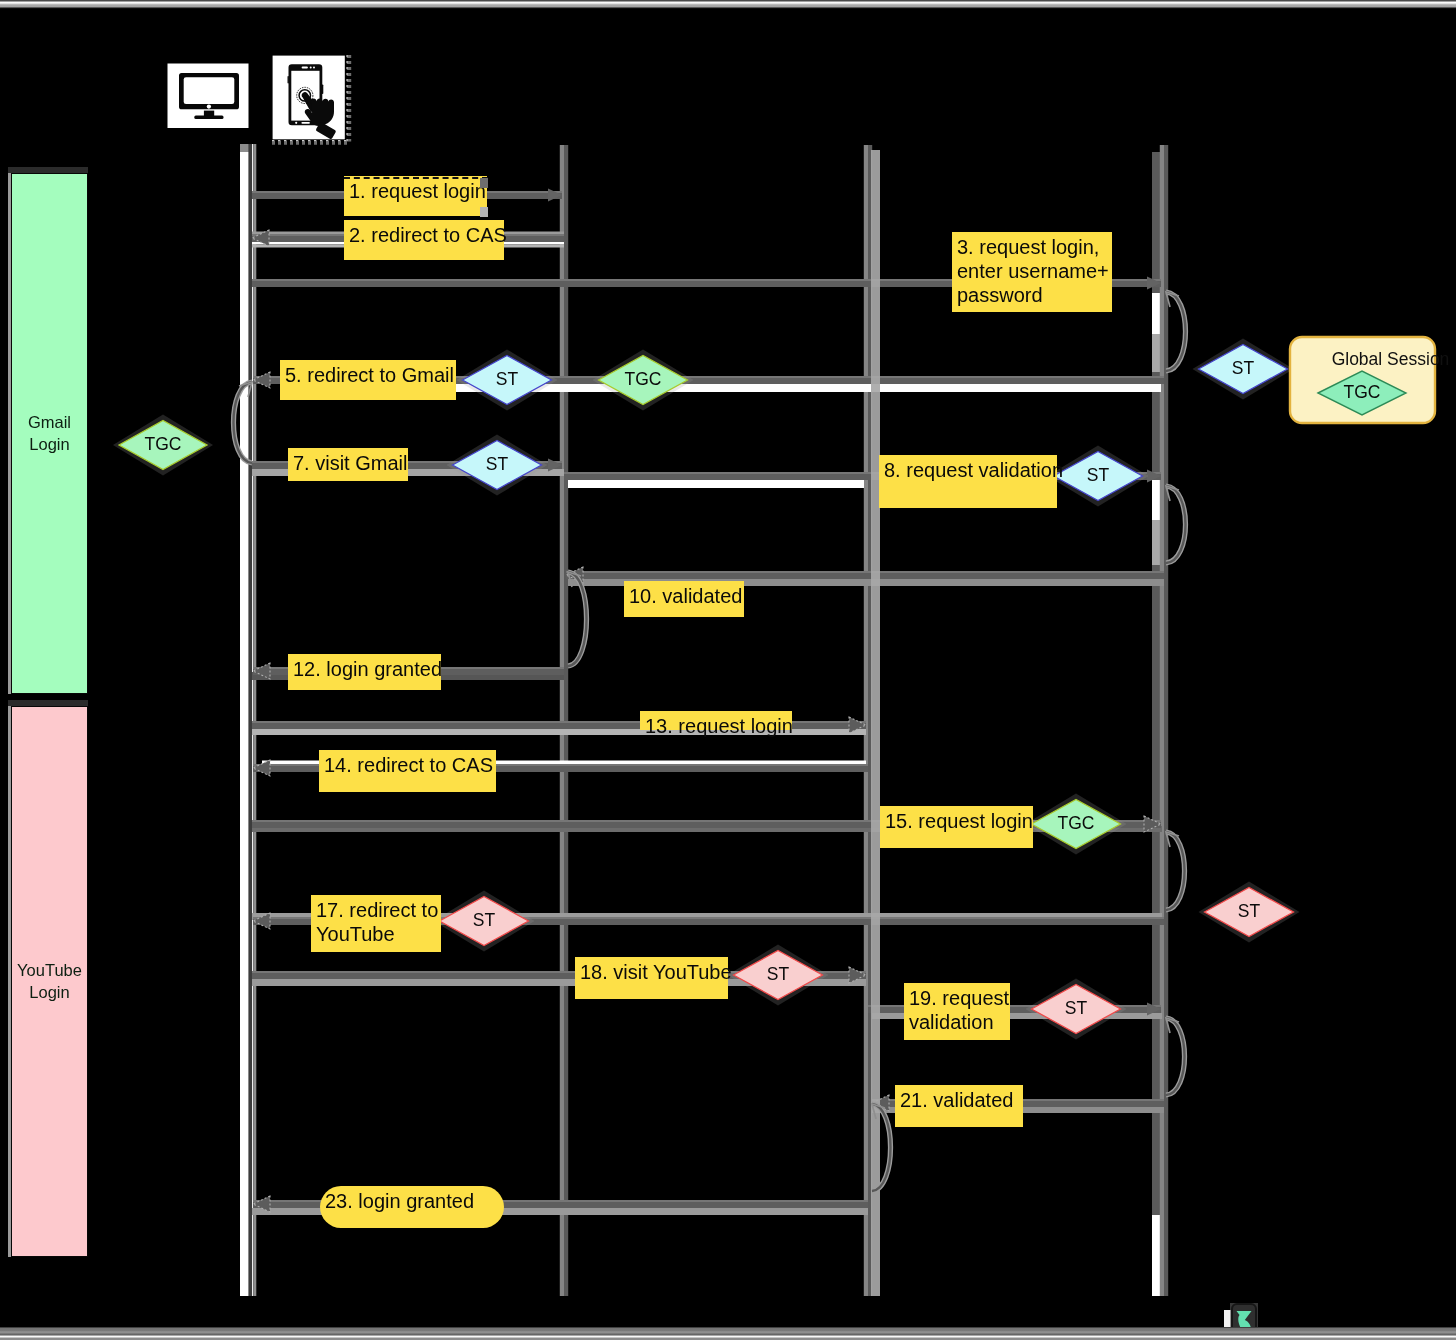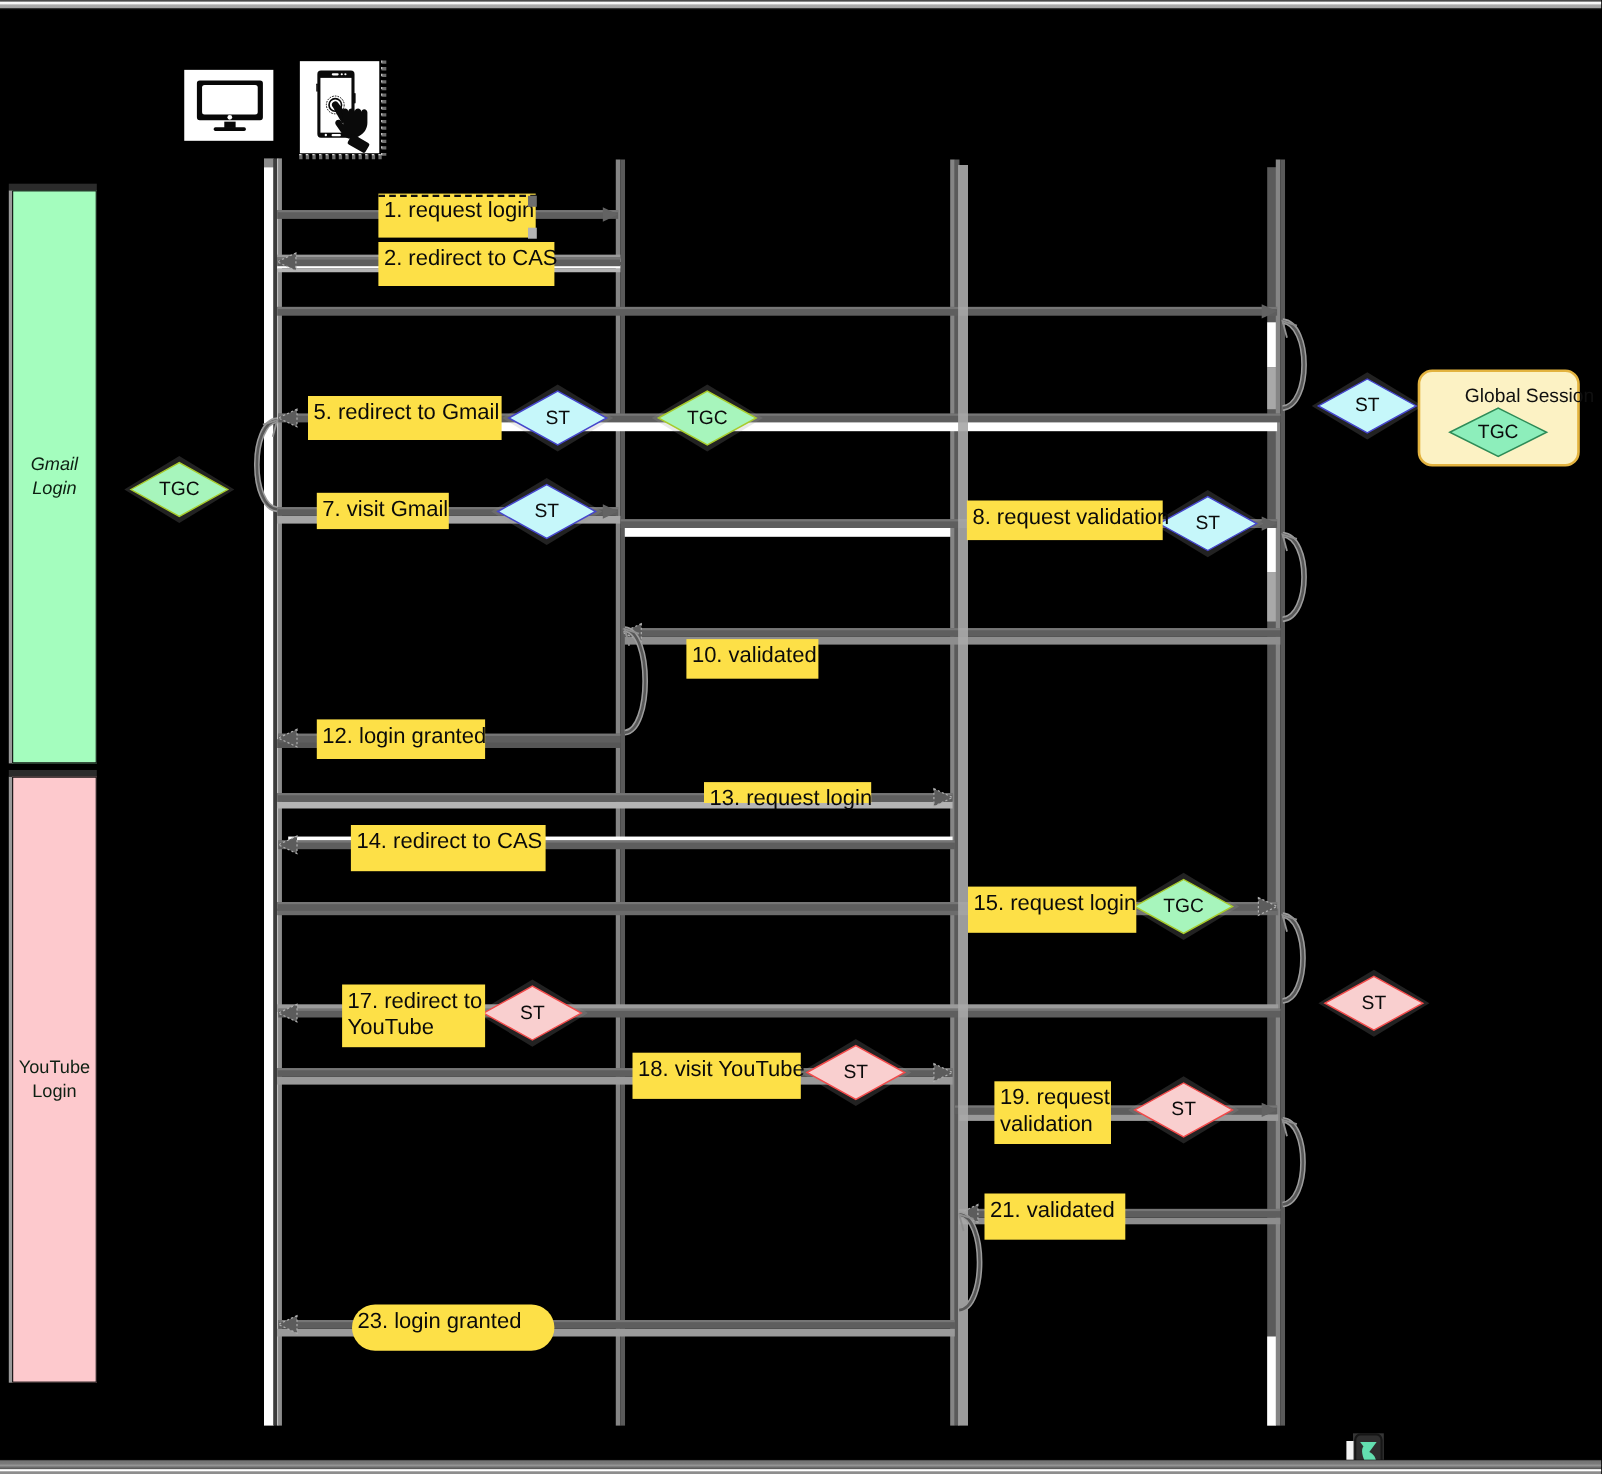--- a/index.html
+++ b/index.html
@@ -283,35 +283,38 @@
             l 0 9.4 c 0 5.4 -3.2 10.2 -8.1 12.3 l -3.3 1.4
             c -4.1 1.7 -8.8 0.3 -11.3 -3.3 l -6.0 -8.7
             c -0.9 -1.3 -0.6 -3.1 0.7 -4.0 c 1.3 -0.9 3.1 -0.6 4.0 0.7
             l 2.1 3.0 z" fill="#0a0a0a"></path>
    <path d="M322.0 122.5 l 12.8 7.4 a1.8 1.8 0 0 1 0.7 2.5 l -3.2 5.6 a1.8 1.8 0 0 1 -2.5 0.7
             l -12.8 -7.4 a1.8 1.8 0 0 1 -0.7 -2.5 l 3.2 -5.6 a1.8 1.8 0 0 1 2.5 -0.7 z" fill="#0a0a0a"></path>
  </g>
 </svg>
   <div class="phase-shadow" style="left:8px;top:173px;width:4px;height:521px;"></div>
   <div class="phase-shadow" style="left:8px;top:167px;width:80px;height:6px;background:#2b2b2b;"></div>
-  <div class="phase" style="left:11px;top:173px;width:77px;height:521px;background:#A4FDBE;font-style:italic;">
+  <div class="phase" style="left:11px;top:173px;width:77px;height:521px;background:#A4FDBE;">
     <span>Gmail
 Login</span>
   </div>
   <div class="phase-shadow" style="left:8px;top:706px;width:4px;height:551px;"></div>
   <div class="phase-shadow" style="left:8px;top:700px;width:80px;height:6px;background:#2b2b2b;"></div>
   <div class="phase" style="left:11px;top:706px;width:77px;height:551px;background:#FDC9CD;">
     <span>YouTube
 Login</span>
   </div>
   <div class="msg-label" style="left:344px;top:176px;width:143px;height:40px;"><span>1. request login</span></div>
   <div class="msg-label" style="left:344px;top:220px;width:160px;height:40px;"><span>2. redirect to CAS</span></div>
+  <div class="msg-label" style="left:952px;top:232px;width:160px;height:80px;"><span>3. request login,
+enter username+
+password</span></div>
   <div class="msg-label" style="left:280px;top:360px;width:176px;height:40px;"><span>5. redirect to Gmail</span></div>
   <div class="msg-label" style="left:288px;top:448px;width:120px;height:33px;"><span>7. visit Gmail</span></div>
-  <div class="msg-label" style="left:879px;top:455px;width:178px;height:36px;"><span>8. request validation</span></div>
+  <div class="msg-label" style="left:879px;top:455px;width:178px;height:53px;"><span>8. request validation</span></div>
   <div class="msg-label" style="left:624px;top:559px;width:120px;height:36px;margin-top:22px;"><span>10. validated</span></div>
   <div class="msg-label" style="left:288px;top:654px;width:153px;height:36px;"><span>12. login granted</span></div>
   <div class="msg-label" style="left:640px;top:711px;width:152px;height:19px;"><span>13. request login</span></div>
   <div class="msg-label" style="left:319px;top:750px;width:177px;height:42px;"><span>14. redirect to CAS</span></div>
   <div class="msg-label" style="left:880px;top:806px;width:153px;height:42px;"><span>15. request login</span></div>
   <div class="msg-label" style="left:311px;top:895px;width:130px;height:57px;"><span>17. redirect to
 YouTube</span></div>
   <div class="msg-label" style="left:575px;top:957px;width:153px;height:42px;"><span>18. visit YouTube</span></div>
   <div class="msg-label" style="left:904px;top:983px;width:106px;height:57px;"><span>19. request
 validation</span></div>

